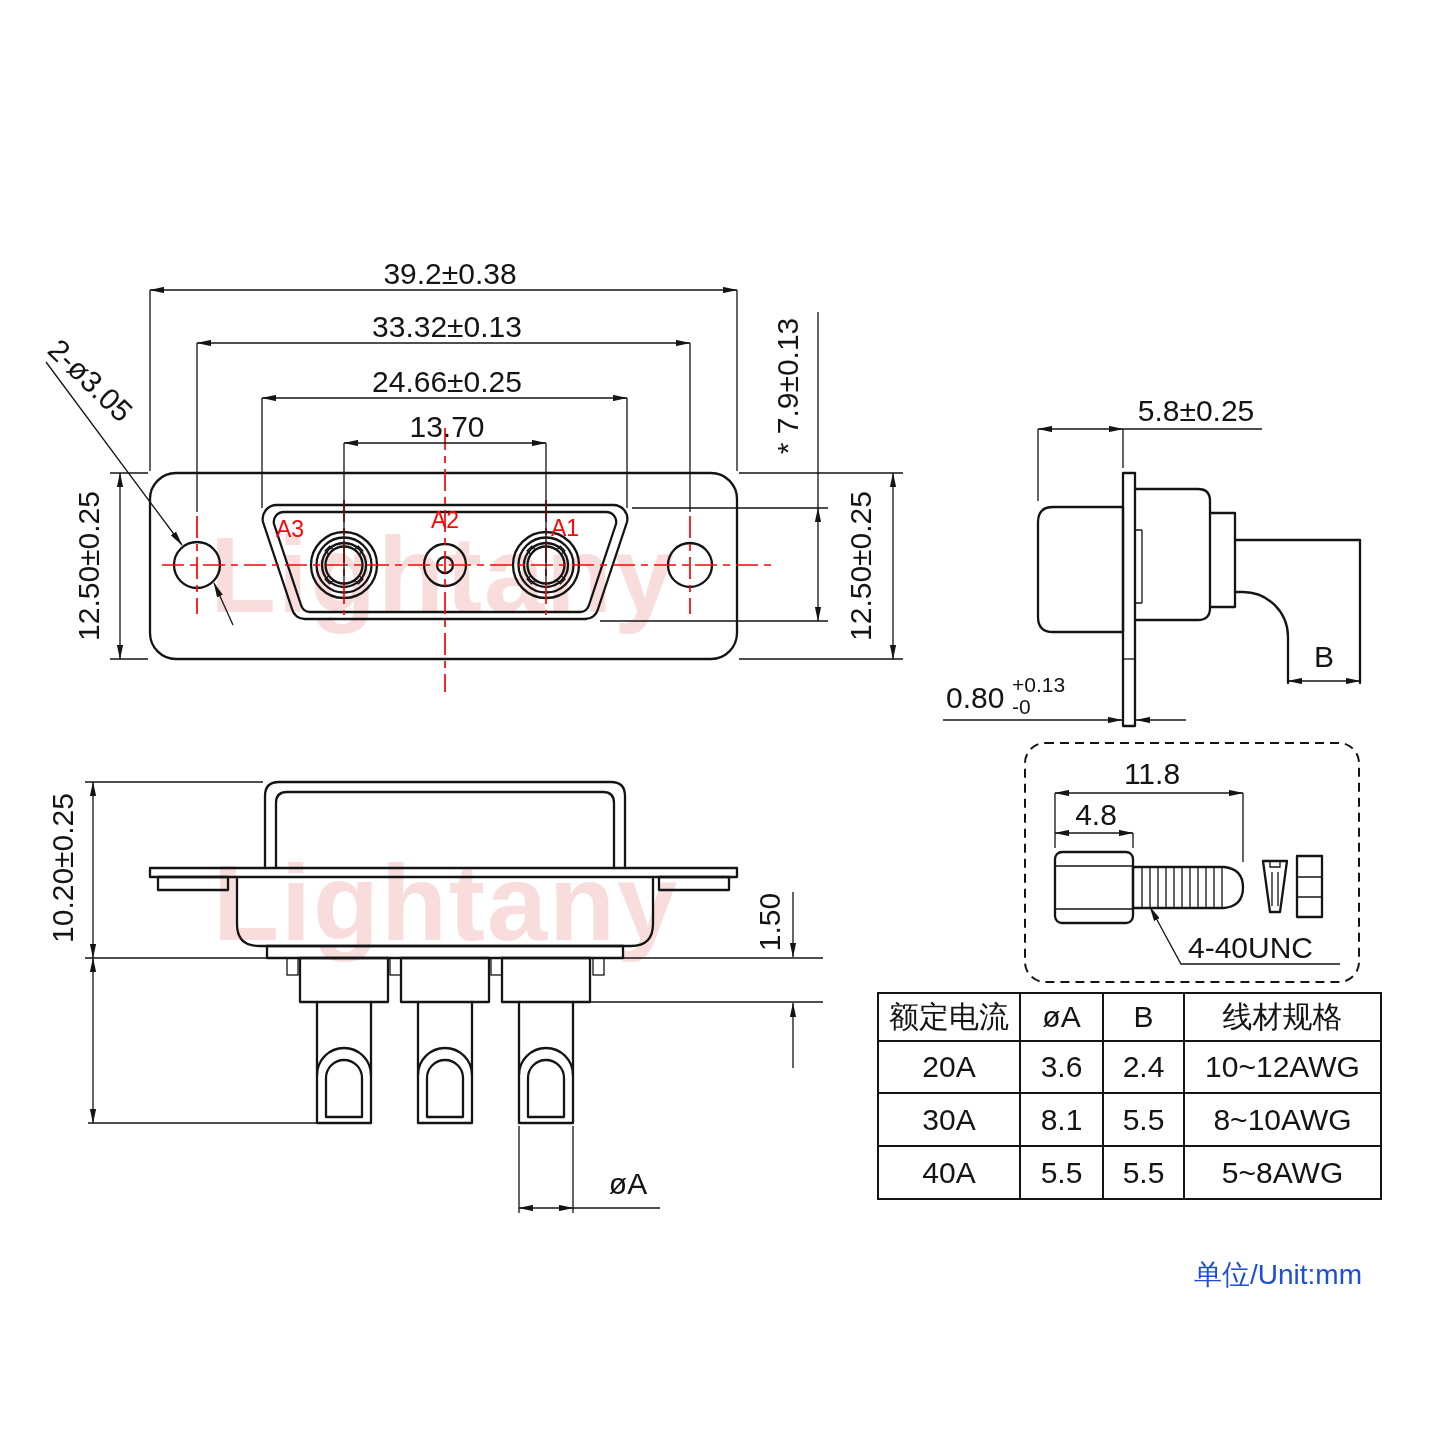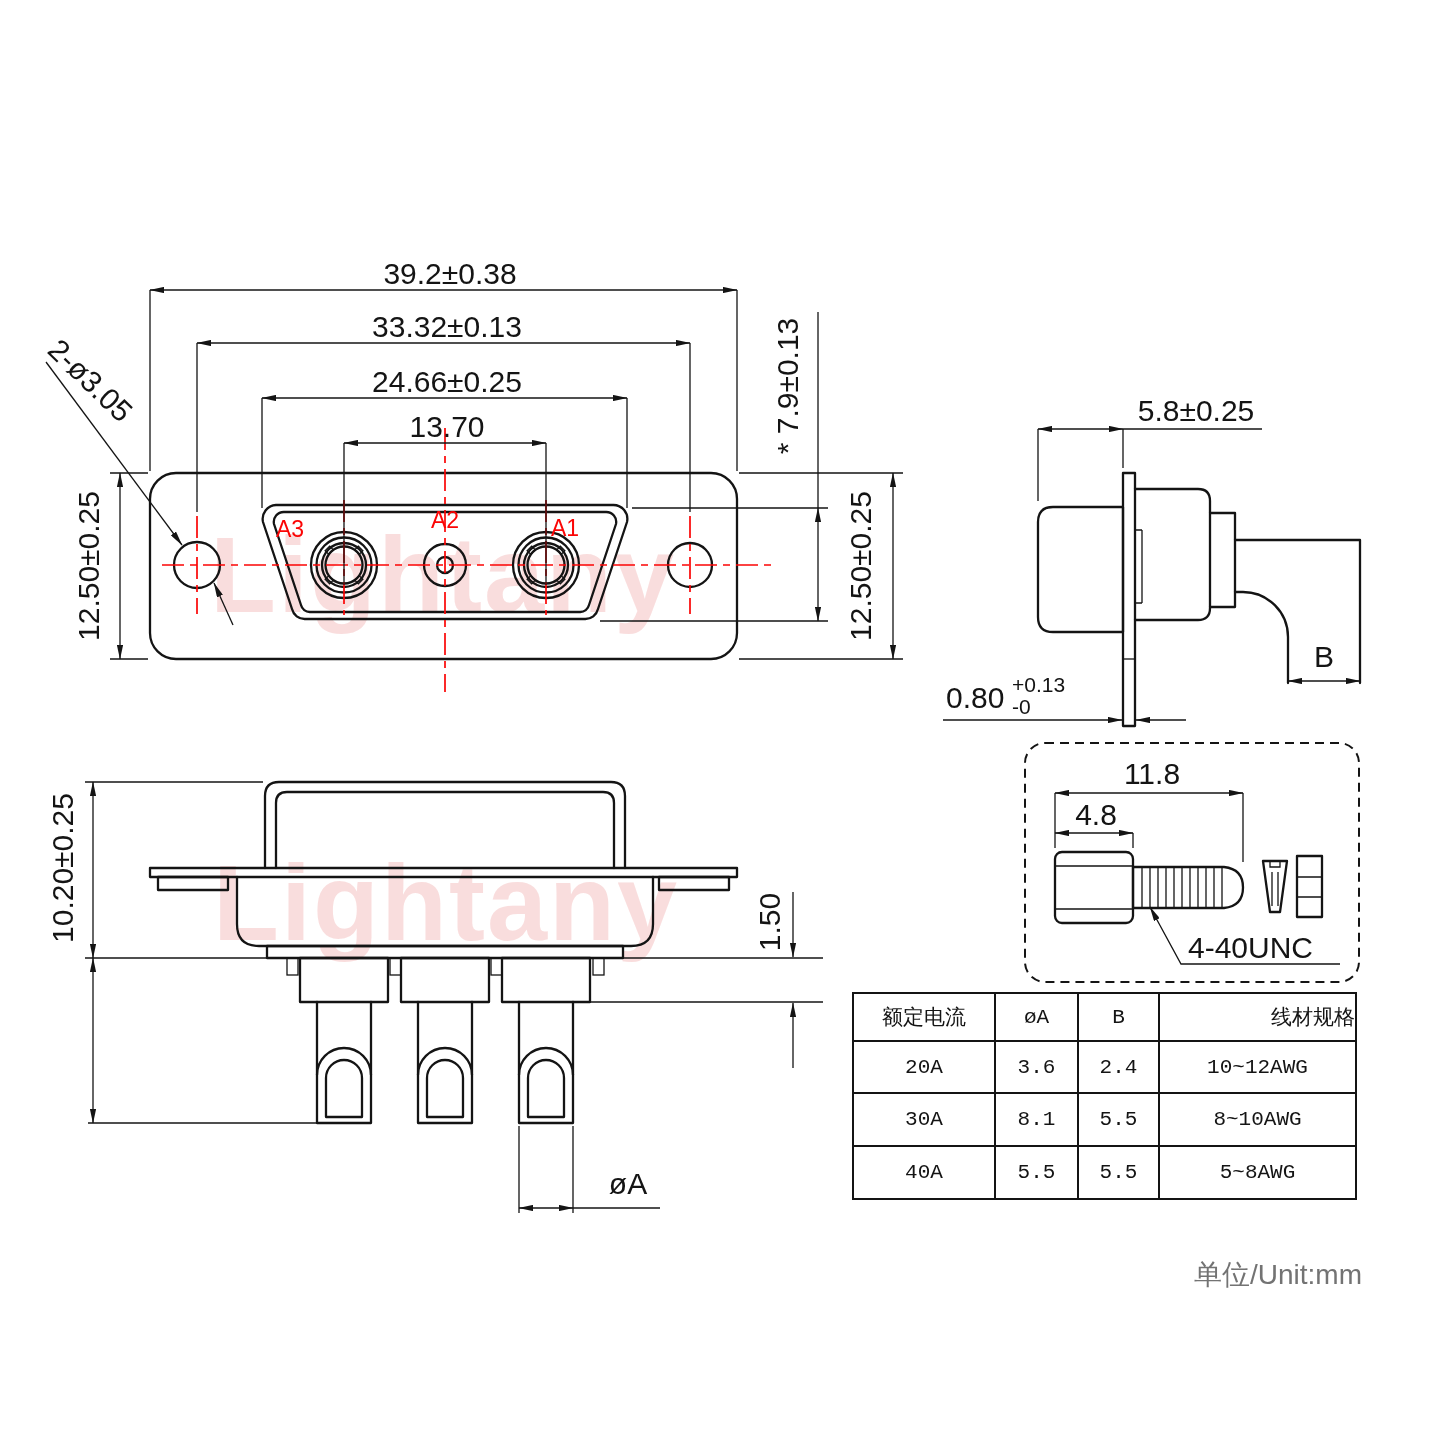--- a/index.html
+++ b/index.html
@@ -10,26 +10,26 @@
   .tl{fill:none;stroke:#141414;stroke-width:1.3;stroke-linecap:butt;}
   .rl{fill:none;stroke:#fb0505;stroke-width:1.7;}
   .rdash{stroke-dasharray:22 6 7 6;}
   .dim{font-family:"Liberation Sans",sans-serif;font-size:30px;fill:#141414;}
   .dimS{font-family:"Liberation Sans",sans-serif;font-size:21px;fill:#141414;}
   .red{font-family:"Liberation Sans",sans-serif;font-size:23px;fill:#fb0505;}
   .wm{font-family:"Liberation Sans",sans-serif;font-size:108px;font-weight:bold;
       fill:#f5c2c2;opacity:.55;letter-spacing:2px;}
   .dashbox{fill:none;stroke:#141414;stroke-width:2;stroke-dasharray:9 6;}
   
-  #spec{position:absolute;left:852px;top:992px;border-collapse:collapse;
-        font-family:Liberation Mono, monospace;font-size:21px;color:#141414;}
+  #spec{position:absolute;left:877px;top:992px;border-collapse:collapse;
+        font-family:Liberation Sans, sans-serif;font-size:30px;color:#141414;}
   #spec td,#spec th{border:2.4px solid #141414;text-align:center;font-weight:normal;
         padding:0;}
   #unit{position:absolute;left:1120px;top:1256px;width:242px;text-align:right;
-        font-family:"Liberation Sans",sans-serif;font-size:28px;color:#737373;}
+        font-family:"Liberation Sans",sans-serif;font-size:28px;color:#1d4ed8;}
 </style>
 </head>
 <body>
 
 <div id="stage">
 <svg width="1440" height="1440" viewBox="0 0 1440 1440">
   <defs>
     <marker id="arr" viewBox="0 0 14 6" refX="13.5" refY="3" markerWidth="15" markerHeight="6.4" orient="auto-start-reverse" markerUnits="userSpaceOnUse">
       <path d="M0,0 L14,3 L0,6 Z" fill="#141414"></path>
     </marker>
@@ -217,21 +217,21 @@
     </g>
   </g>
 </svg>
 
 <table id="spec">
   <tbody>
         <tr>
     <th style="width:140px;height:46px;">额定电流</th>
     <th style="width:81px;">øA</th>
     <th style="width:79px;">B</th>
-    <th style="width:195px;text-align:right;">线材规格</th>
+    <th style="width:195px;">线材规格</th>
   </tr>
   <tr>
     <td style="height:50px;">20A</td>
     <td>3.6</td>
     <td>2.4</td>
     <td>10~12AWG</td>
   </tr>
   <tr>
     <td style="height:51px;">30A</td>
     <td>8.1</td>

